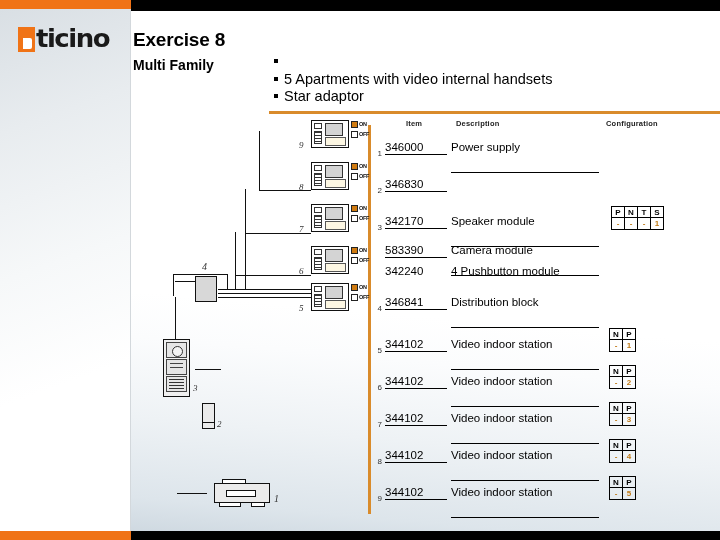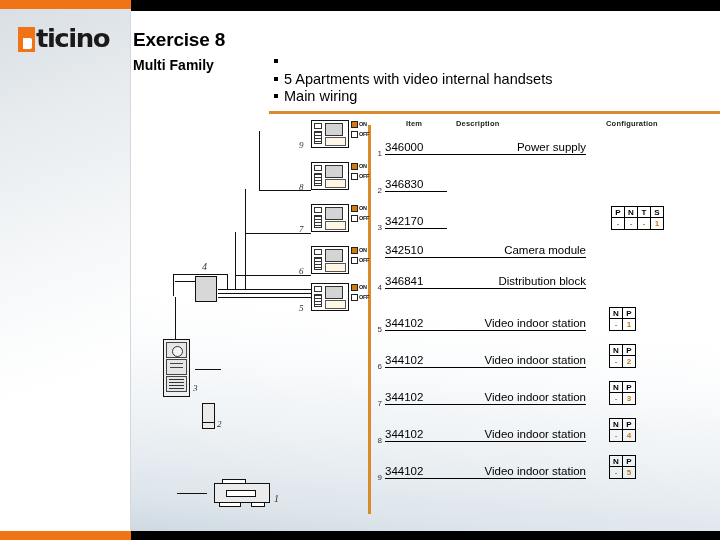--- a/index.html
+++ b/index.html
@@ -193,26 +193,26 @@
   .cell-item {
     position: absolute; left: 14px; top: 8px;
     width: 62px;
     font-size: 11.5px; color: #000;
     border-bottom: 1px solid #000;
     padding-bottom: 1px;
     text-align: left;
   }
   .cell-item.nb { border-bottom: none; }
   .cell-desc {
-    position: absolute; left: 67px; top: 8px;
+    position: absolute; left: 80px; top: 8px;
     width: 148px;
     font-size: 11.5px; color: #000;
     border-bottom: 1px solid #000;
-    padding-bottom: 1px;
-    text-align: right;
+    padding-bottom: 19px;
+    text-align: left;
   }
   .cell-desc.nb { border-bottom: none; }
 
   
   .cfg {
     position: absolute;
     border-collapse: collapse;
   }
   .cfg table { border-collapse: collapse; }
   .cfg td {
@@ -409,21 +409,21 @@
   <div class="main">
 
     <div class="title-block">
       <div class="title-main">Exercise 8</div>
       <div class="title-sub">Multi Family</div>
     </div>
 
     <div class="bullets">
       <div class="bullet-line"><span class="sq"></span></div>
       <div class="bullet-line"><span class="sq"></span><span>5 Apartments with video internal handsets</span></div>
-      <div class="bullet-line"><span class="sq"></span><span>Main wiring</span></div>
+      <div class="bullet-line"><span class="sq"></span><span>Star adaptor</span></div>
     </div>
 
     <div class="hrule-orange"></div>
     <div class="vrule-orange"></div>
 
     <div class="diagram">
 
       <div class="wire wire-v" style="left:128px; top:20px;  height:60px;"></div>
       <div class="wire wire-h" style="left:128px; top:79px;  width:52px;"></div>
       <div class="wire wire-v" style="left:114px; top:78px;  height:100px;"></div>
@@ -556,20 +556,21 @@
       </div>
 
       <div class="row">
         <div class="rownum">2</div>
         <div class="cell-item">346830</div>
       </div>
 
       <div class="row">
         <div class="rownum">3</div>
         <div class="cell-item">342170</div>
+        <div class="cell-desc">Speaker module</div>
         <div class="cfg cfg-pnts" style="left:240px; top:-1px;">
           <table>
             <tbody>
                 <tr>
               <td class="hd" colspan="1">P</td>
               <td class="hd" colspan="1">N</td>
               <td class="hd" colspan="1">T</td>
               <td class="hd" colspan="1">S</td>
             </tr>
             <tr>
@@ -578,24 +579,29 @@
               <td class="vl">-</td>
               <td class="vl">1</td>
             </tr>
           </tbody>
             </table>
         </div>
       </div>
 
       <div class="row sub">
         <div class="rownum"></div>
-        <div class="cell-item" style="top:0px;">342510</div>
+        <div class="cell-item" style="top:0px;">583390</div>
         <div class="cell-desc" style="top:0px;">Camera module</div>
       </div>
 
+      <div class="row sub">
+        <div class="rownum"></div>
+        <div class="cell-item nb" style="top:0px;">342240</div>
+        <div class="cell-desc nb" style="top:0px;">4 Pushbutton module</div>
+      </div>
 
       <div class="row" style="height:44px;">
         <div class="rownum" style="top:18px;">4</div>
         <div class="cell-item" style="top:10px;">346841</div>
         <div class="cell-desc" style="top:10px;">Distribution block</div>
       </div>
 
       <div class="row">
         <div class="rownum">5</div>
         <div class="cell-item">344102</div>

